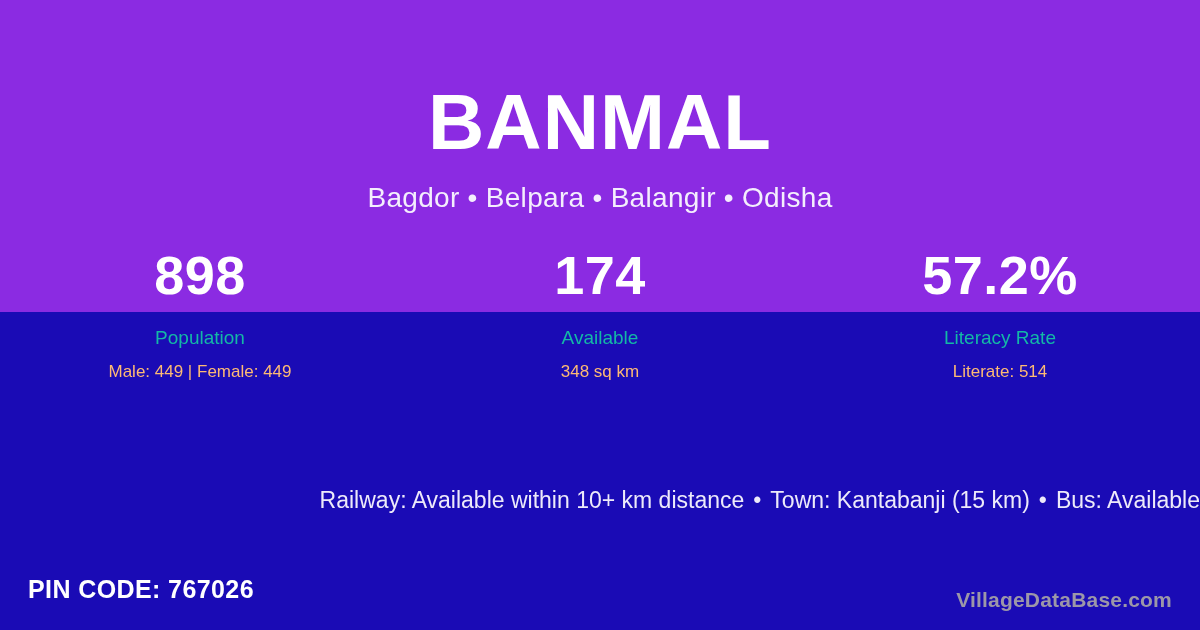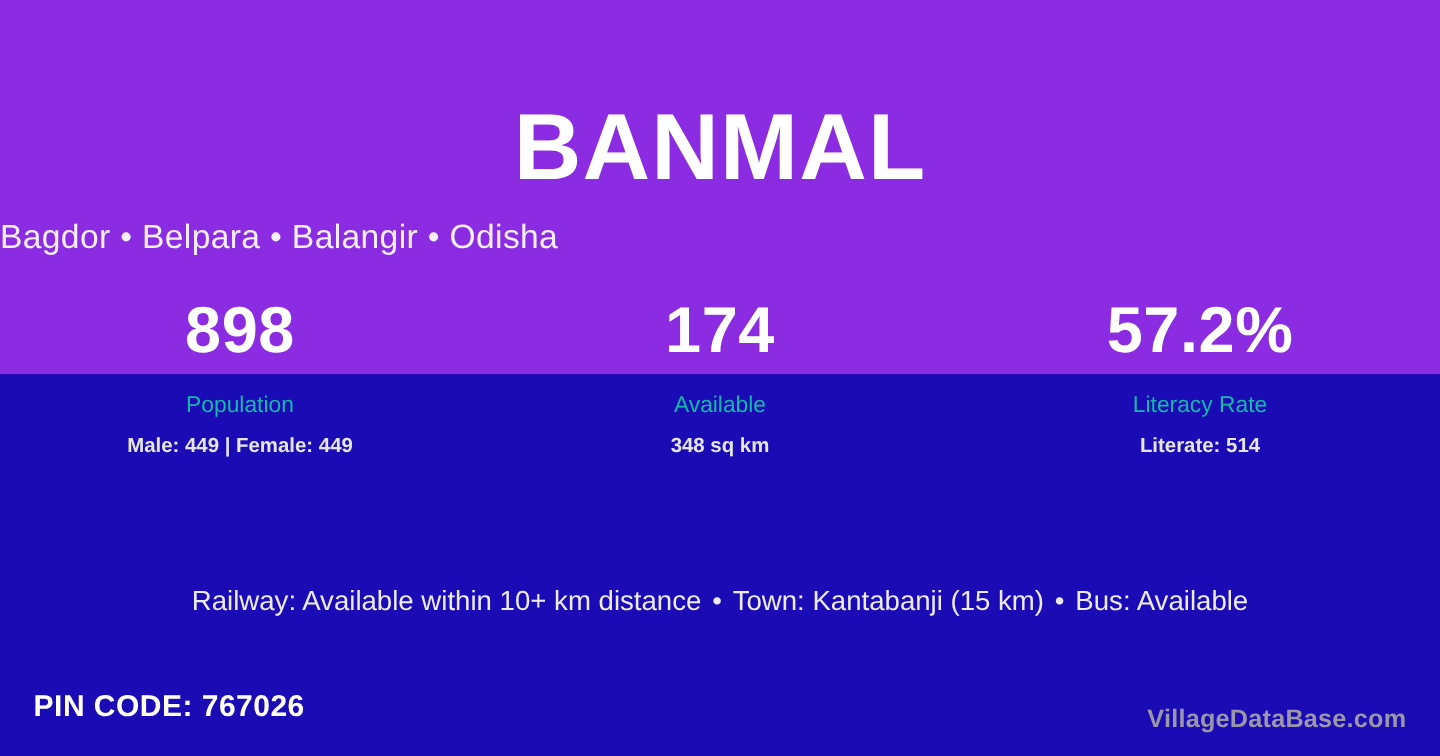--- a/index.html
+++ b/index.html
@@ -52,20 +52,21 @@
     font-weight:bold;
     letter-spacing:1px;
     line-height:1.05;
     color:#FFFFFF;
   }
 
   .village-location {
     position:absolute;
     left:0; top:182px;
     width:1200px;
+    text-align:center;
     font-size:28px;
     font-weight:normal;
     color:#F4EEFD;
     letter-spacing:0.3px;
   }
 
   
   .stats-row {
     position:absolute;
     left:0; top:248px;
@@ -86,31 +87,31 @@
   .stat-label {
     margin-top:26px;
     font-size:19px;
     font-weight:normal;
     line-height:1;
     color:#14b8a6;
   }
   .stat-sub {
     margin-top:16px;
     font-size:17px;
-    font-weight:bold;
+    font-weight:normal;
     line-height:1;
-    color:#e5e5e5;
+    color:#fdba74;
   }
 
   
   .transit-line {
     position:absolute;
     left:0; top:487px;
     width:1200px;
-    text-align:center;
+    text-align:right;
     font-size:23px;
     color:#EDEAFA;
     white-space:nowrap;
   }
   .transit-sep {
     display:inline-block;
     padding:0 9px;
     color:#EDEAFA;
   }
 

